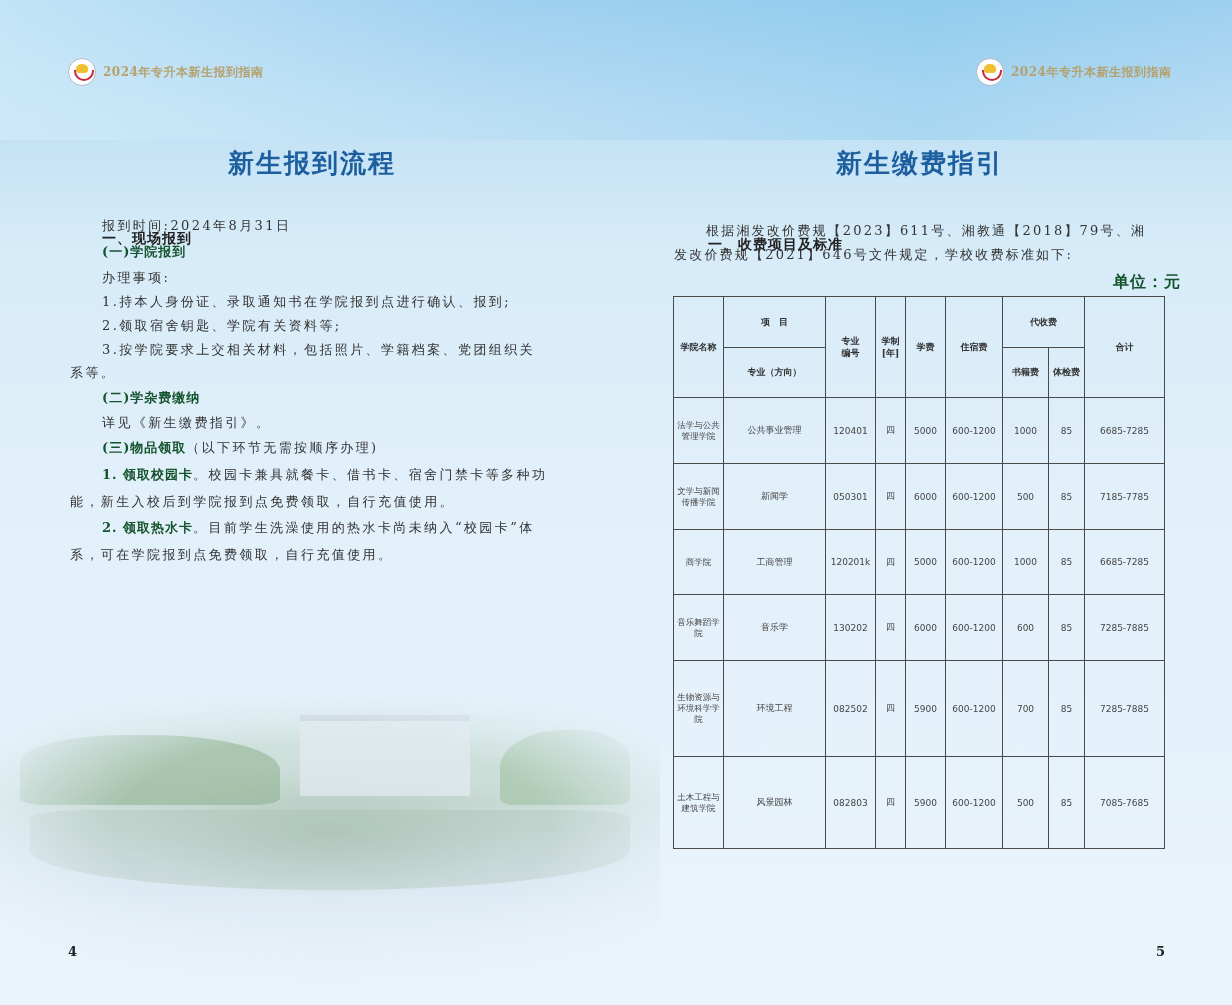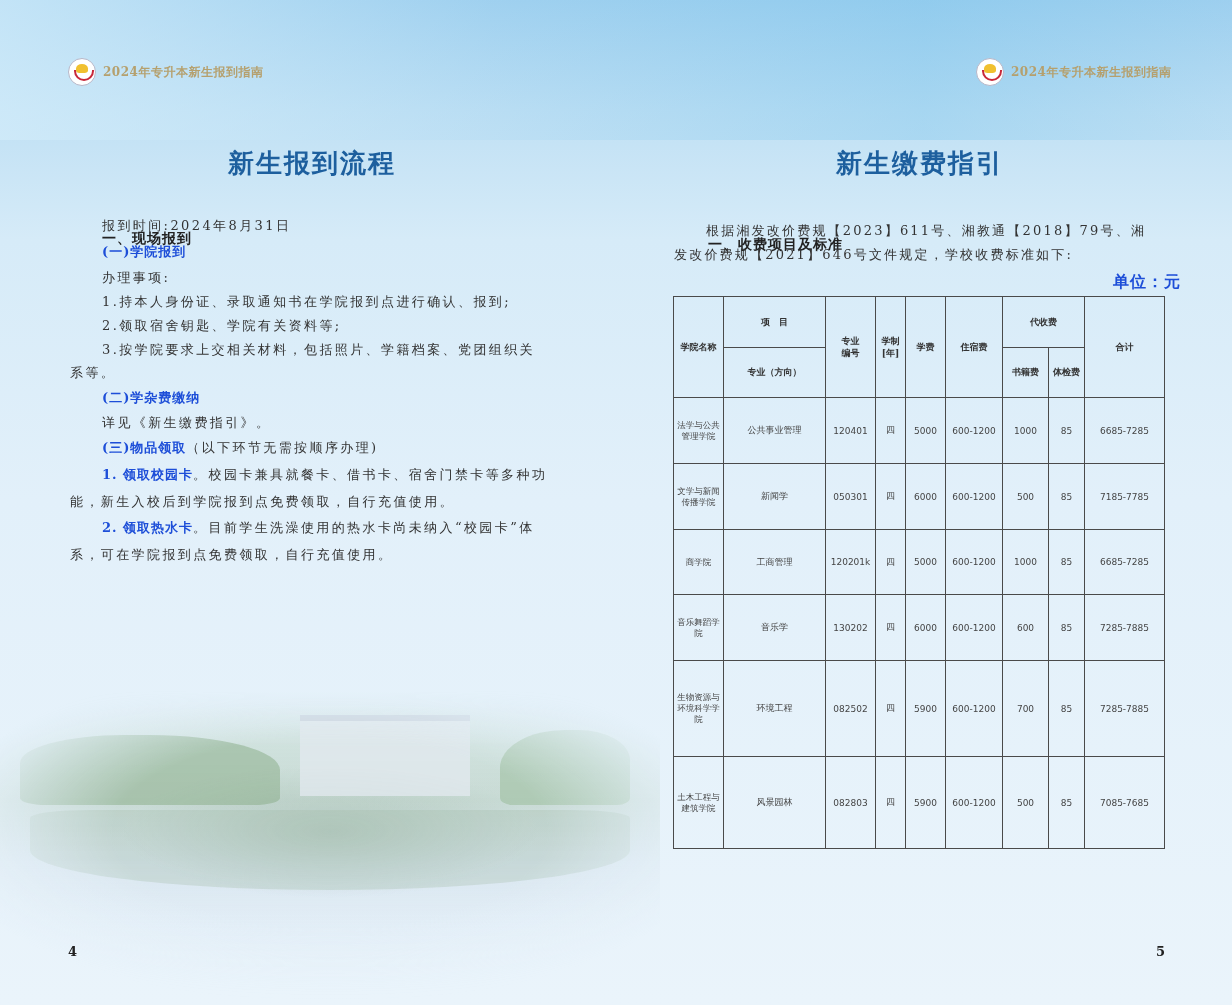--- a/index.html
+++ b/index.html
@@ -23,21 +23,21 @@
   .logo .sun { position:absolute; left:7px; top:5px; width:12px; height:9px; border-radius:50% 50% 30% 30%; background:#f0c030; }
   .logo .swoosh { position:absolute; left:5px; top:11px; width:16px; height:9px; border:2px solid #c8283a; border-top:none; border-radius:0 0 10px 10px; }
   .header-title { font-size:12px; font-weight:bold; color:#b5a06e; letter-spacing:0.5px; }
 
   .page-title { position:absolute; top:134px; font-size:26px; font-weight:bold; color:#1d5f9e; letter-spacing:2px;margin-top:12px; }
   .page-left .page-title { left:228px; }
   .page-right .page-title { left:220px; }
 
   .content { position:absolute; font-size:13px; color:#333; }
   .line { position:absolute; white-space:nowrap; letter-spacing:2.4px; }
-  .bold { font-weight:bold; color:#1d4ed8; letter-spacing:1px; }
+  .bold { font-weight:bold; color:#14532d; letter-spacing:1px; }
   .h1 { font-weight:bold; font-size:14px; color:#222; letter-spacing:1px;margin-top:40px; }
 
   .photo {
     position:absolute; left:0; top:690px; width:660px; height:315px;
     background:
       radial-gradient(ellipse 45% 30% at 50% 45%, rgba(160,185,170,0.55), rgba(255,255,255,0) 70%),
       linear-gradient(180deg, rgba(235,243,248,0) 0%, rgba(180,205,185,0.45) 18%, rgba(170,195,175,0.5) 35%, rgba(200,215,225,0.45) 55%, rgba(215,228,240,0.35) 75%, rgba(235,243,250,0) 100%);
     -webkit-mask-image: radial-gradient(ellipse 60% 55% at 50% 45%, #000 55%, transparent 100%);
     mask-image: radial-gradient(ellipse 60% 55% at 50% 45%, #000 55%, transparent 100%);
   }

